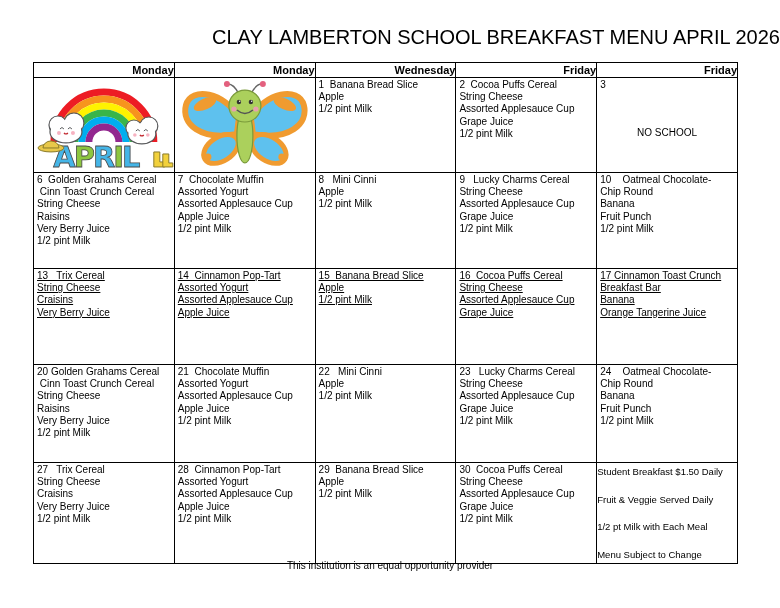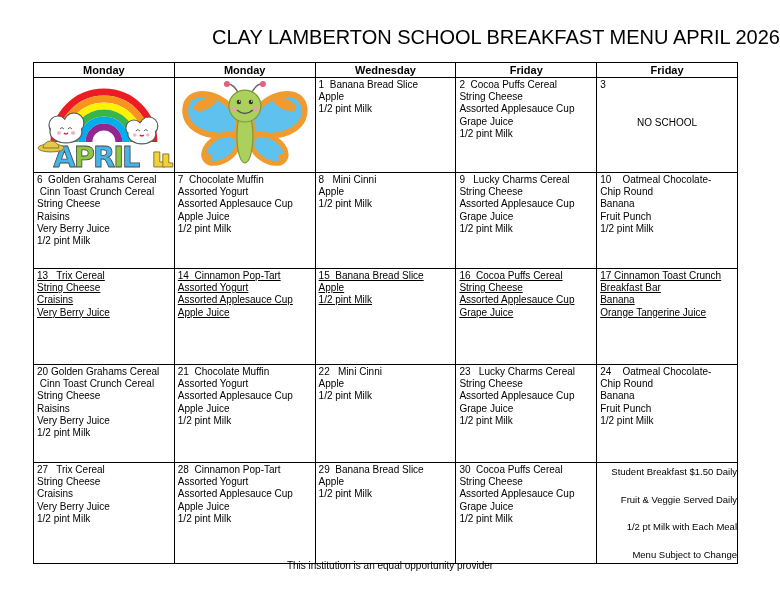--- a/index.html
+++ b/index.html
@@ -9,35 +9,35 @@
   }
   .title {
     position:absolute; top:26px; left:0; width:100%;
     text-align:right; font-size:20px; white-space:nowrap;
   }
   table.calendar {
     position:absolute; left:33px; top:62px; width:705px;
     border-collapse:collapse; table-layout:fixed;
   }
   th, td { border:1.5px solid #000000; vertical-align:top; padding:0; }
-  th { height:12px; font-size:11px; font-weight:bold; text-align:center; padding:1px 0; }
+  th { height:12px; font-size:11px; font-weight:bold; text-align:right; padding:1px 0; }
   td { font-size:10px; line-height:12.2px; }
   tbody tr:nth-child(1) td { height:94px; }
   tbody tr:nth-child(2) td { height:95px; }
   tbody tr:nth-child(3) td { height:95px;text-decoration:underline; }
   tbody tr:nth-child(4) td { height:97px; }
   tbody tr:nth-child(5) td { height:99px;margin-left:38px; }
   .menu-line { white-space:pre-wrap; padding:0 1px 0 3px; }
   td .menu-line:first-child { padding-top:1px; }
   .graphic-cell { padding:0; overflow:hidden; }
   .graphic-cell svg { display:block; width:100%; height:92px; }
-  .center-note { text-align:center; margin-top:26px; font-size:10px; }
+  .center-note { text-align:center; margin-top:36px; font-size:10px; }
   .info-wrap {
     display:flex; flex-direction:column; justify-content:space-between;
-    height:95px; text-align:right; font-size:9.5px; padding:3px 0 2px;
+    height:95px; text-align:left; font-size:9.5px; padding:3px 0 2px;
   }
   .footer {
     position:absolute; top:560px; left:0; width:100%;
     text-align:center; font-size:10px;
   }
 </style>
 </head>
 <body>
 
 <div class="page">

